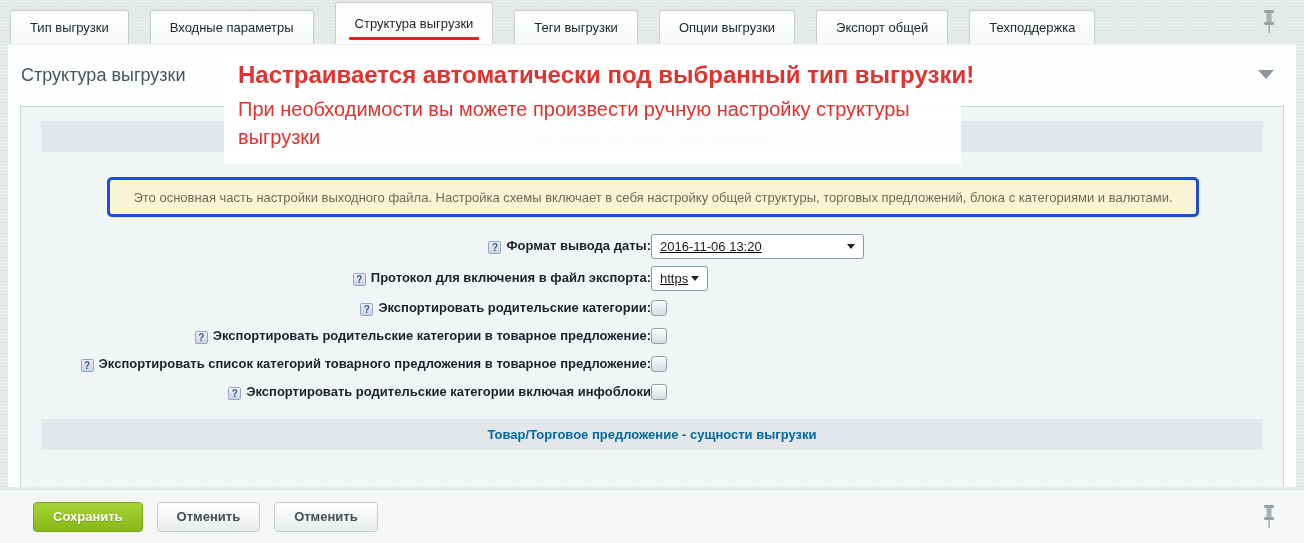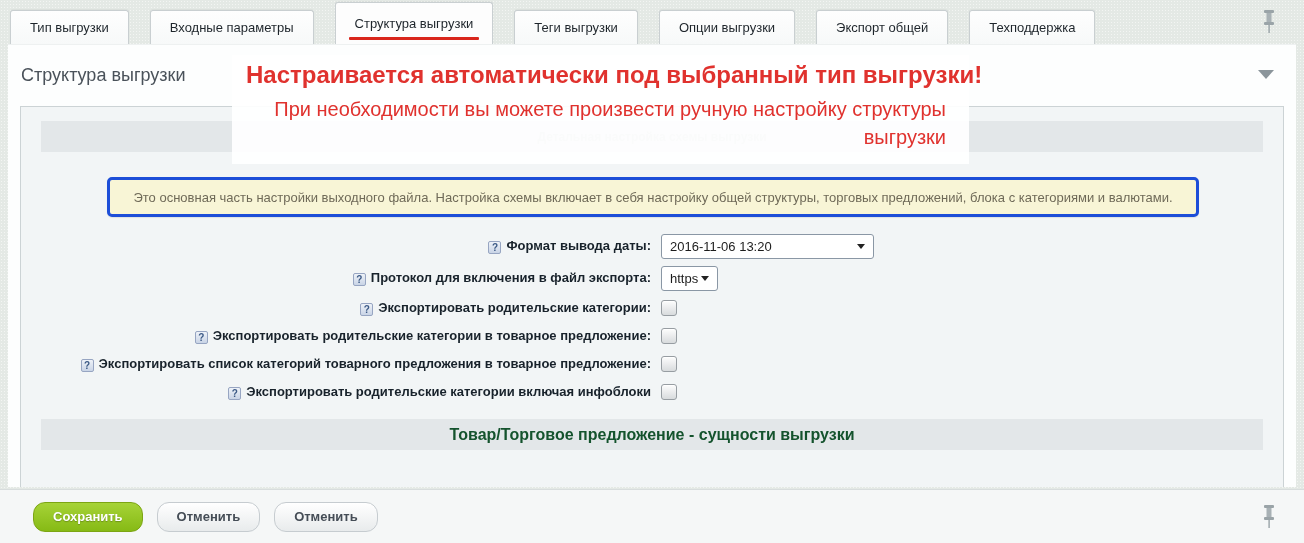--- a/index.html
+++ b/index.html
@@ -59,21 +59,21 @@
     background:#f2f5f6; border:1px solid #ccd3d5; border-bottom:none;
     overflow:hidden;
   }
   .band {
     height:31px; margin:14px 20px 0 20px;
     background:#e3e7e9;
     display:flex; align-items:center; justify-content:center;
     font-weight:bold; font-size:12px;
   }
   .band1 { color:#bfc6ca; }
-  .band2 { color:#14532d; font-size:16px; margin-top:16px; }
+  .band2 { color:#0369a1; font-size:13px; margin-top:16px; }
   .infobox {
     margin:25px 84px 0 86px; min-height:40px;
     background:#f8f5d6; border:3px solid #1d4ed8; border-radius:5px;
     display:flex; align-items:center; justify-content:center;
     font-size:13px; color:#6f6a58; padding:4px 14px;
     box-shadow:0 1px 1px rgba(0,0,0,0.08);
   }
   .rows1 { margin-top:16px; }
   .frow {
     display:flex; align-items:center; margin-top:6px; min-height:22px;
@@ -83,21 +83,21 @@
     width:630px; flex:0 0 630px; text-align:right;
     font-weight:bold; font-size:13px; color:#18222b; white-space:nowrap;
   }
   .help {
     display:inline-block; width:13px; height:13px; line-height:12px;
     margin-right:5px; text-align:center; vertical-align:-1px;
     background:linear-gradient(#eef2f8,#c9d4e6);
     border:1px solid #97a5c2; border-radius:2px;
     font-size:10px; font-weight:bold; color:#3c5a86; cursor:pointer;
   }
-  .ctrl { margin-left:10px; display:flex; align-items:center; }
+  .ctrl { display:flex; align-items:center;text-decoration:underline; }
   .select {
     height:25px; background:#fff; border:1px solid #8a97a5; border-radius:3px;
     display:flex; align-items:center; font-size:13px; color:#1c1c1c;
     padding:0 8px; cursor:pointer; position:relative;
   }
   .select .sel-arrow {
     width:0; height:0; margin-left:auto;
     border-left:4px solid transparent; border-right:4px solid transparent;
     border-top:5px solid #222;
   }
@@ -108,38 +108,37 @@
     background:linear-gradient(#fdfdfd,#d8dbdd); cursor:pointer;
     box-shadow:inset 0 1px 0 #fff;
   }
   
   .footer {
     position:absolute; left:0; right:0; bottom:0; height:54px;
     background:#f5f7f7; border-top:1px solid #d8dddd;
     display:flex; align-items:center; padding-left:33px;
   }
   .btn {
-    height:30px; border-radius:12px; font-family:"Liberation Sans",sans-serif;
+    height:30px; border-radius:4px; font-family:"Liberation Sans",sans-serif;
     font-size:13px; font-weight:bold; cursor:pointer; margin-right:14px;
     padding:0 19px;
   }
   .btn-save {
     background:linear-gradient(#a6d337,#86ba15);
     border:1px solid #7ca513; color:#fff; text-shadow:0 1px 1px rgba(0,0,0,0.25);
   }
   .btn-gray {
     background:linear-gradient(#ffffff,#e8ebec);
     border:1px solid #c6ccd0; color:#454d56;
   }
   
   .overlay {
-    position:absolute; left:232px; top:55px; width:737px; height:109px;
+    position:absolute; left:224px; top:55px; width:737px; height:109px;
     background:rgba(255,255,255,0.92); z-index:5;
     padding:3px 0 0 14px;
-    text-align:right;
   }
   .overlay .l1 {
     font-size:24px; font-weight:bold; color:#e0322e;
     white-space:nowrap; line-height:33px;
   }
   .overlay .l2 {
     font-size:20px; color:#e0322e; line-height:28px; width:700px; margin-top:4px;
   }
 </style>
 </head>

